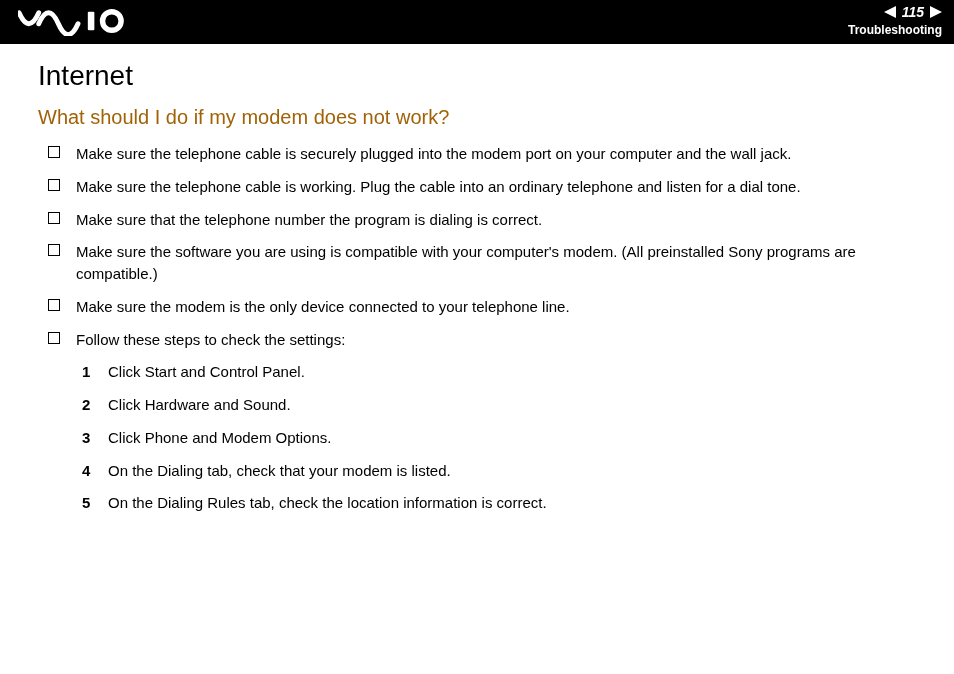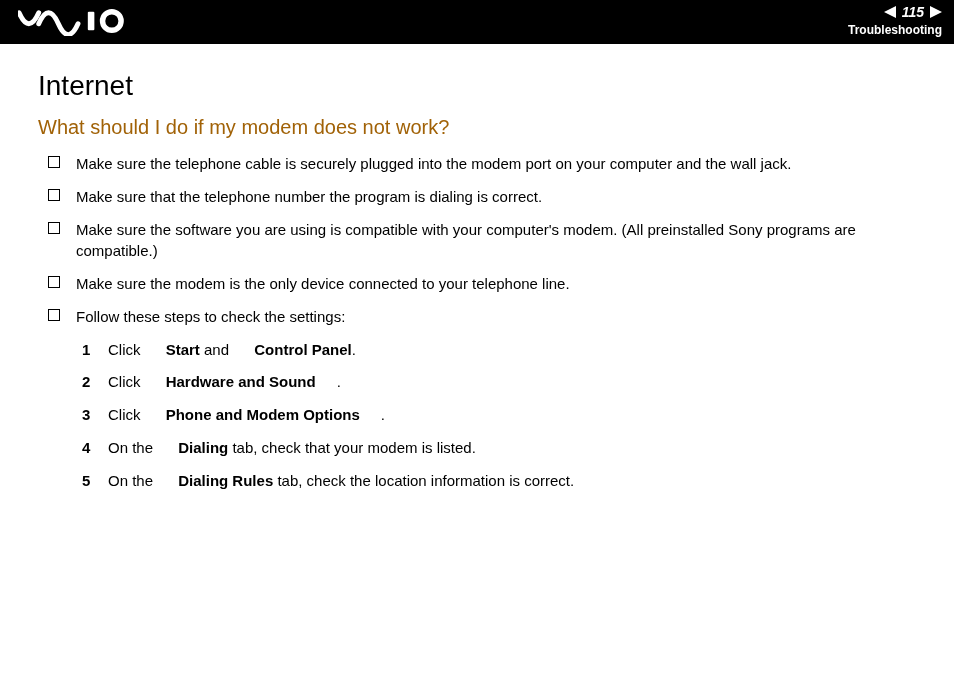--- a/index.html
+++ b/index.html
@@ -56,21 +56,21 @@
   }
   .arrow-left { border-right: 12px solid #fff; }
   .arrow-right { border-left: 12px solid #fff; }
   .page-num { font-size: 14px; }
   .section-label {
     font-weight: bold;
     font-size: 12px;
     margin-top: 2px;
   }
   .content {
-    padding: 26px 22px 0 38px;
+    padding: 16px 22px 0 38px;
   }
   h1.title {
     margin: 0 0 14px 0;
     font-size: 28px;
     font-weight: normal;
     color: #000;
   }
   h2.subtitle {
     margin: 0 0 14px 0;
     font-size: 20px;
@@ -114,21 +114,21 @@
     line-height: 1.45;
     margin-bottom: 11px;
   }
   ol.steps > li::before {
     content: counter(step);
     position: absolute;
     left: 0;
     top: 0;
     font-weight: bold;
   }
-  b { font-weight: bold; margin-left: 21px; }
+  b { font-weight: normal; }
 </style>
 </head>
 <body>
 
 <div class="page">
 
   <div class="topbar">
     <div class="logo">
       <svg viewBox="0 0 220 50" width="120" height="30" fill="#fff">
 
@@ -150,20 +150,21 @@
       <div class="section-label">Troubleshooting</div>
     </div>
   </div>
 
   <div class="content">
     <h1 class="title">Internet</h1>
     <h2 class="subtitle">What should I do if my modem does not work?</h2>
 
     <ul class="bullets">
       <li>Make sure the telephone cable is securely plugged into the modem port on your computer and the wall jack.</li>
+      <li>Make sure the telephone cable is working. Plug the cable into an ordinary telephone and listen for a dial tone.</li>
       <li>Make sure that the telephone number the program is dialing is correct.</li>
       <li>Make sure the software you are using is compatible with your computer's modem. (All preinstalled Sony programs are compatible.)</li>
       <li>Make sure the modem is the only device connected to your telephone line.</li>
       <li>Follow these steps to check the settings:</li>
     </ul>
 
     <ol class="steps">
       <li>
         <span>Click </span><b>Start</b><span> and </span><b>Control Panel</b><span>.</span>
       </li>

